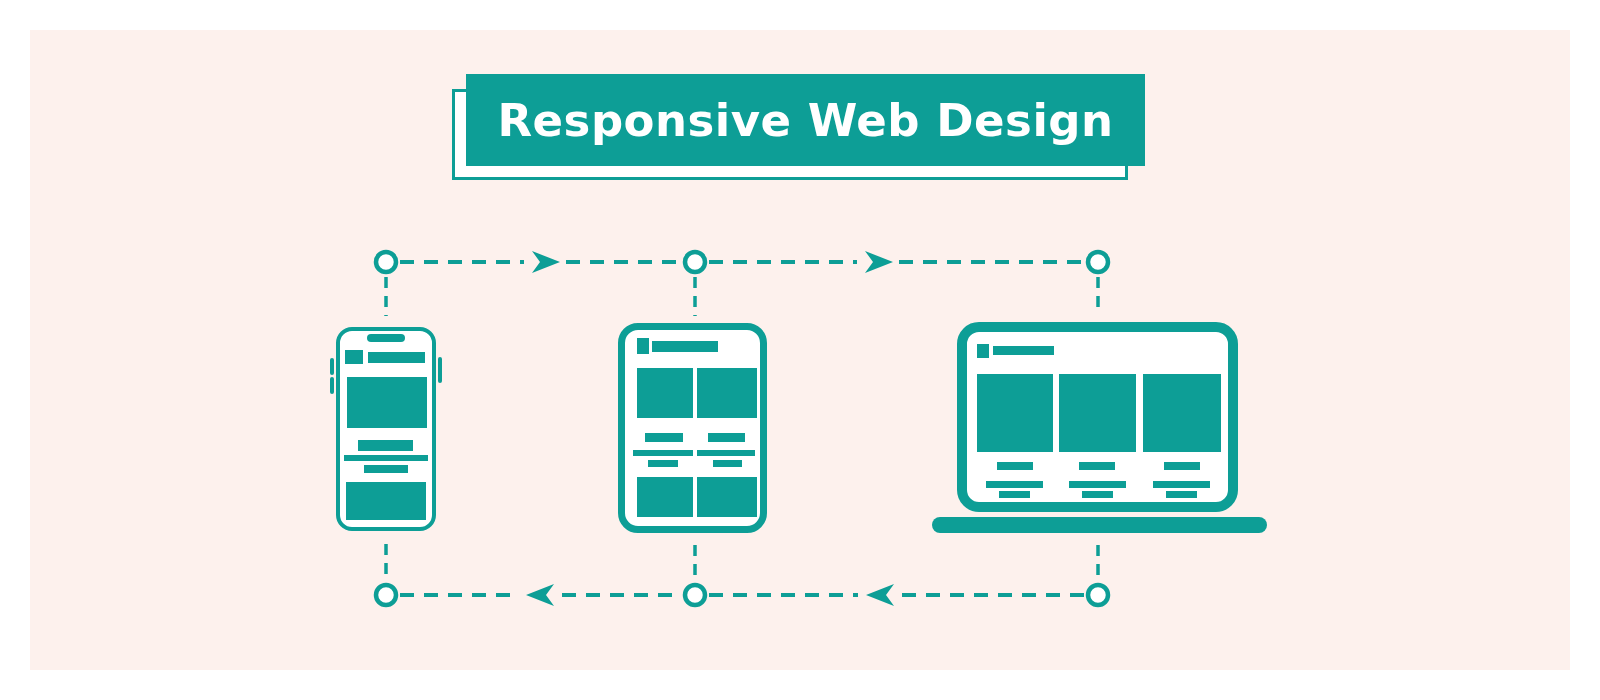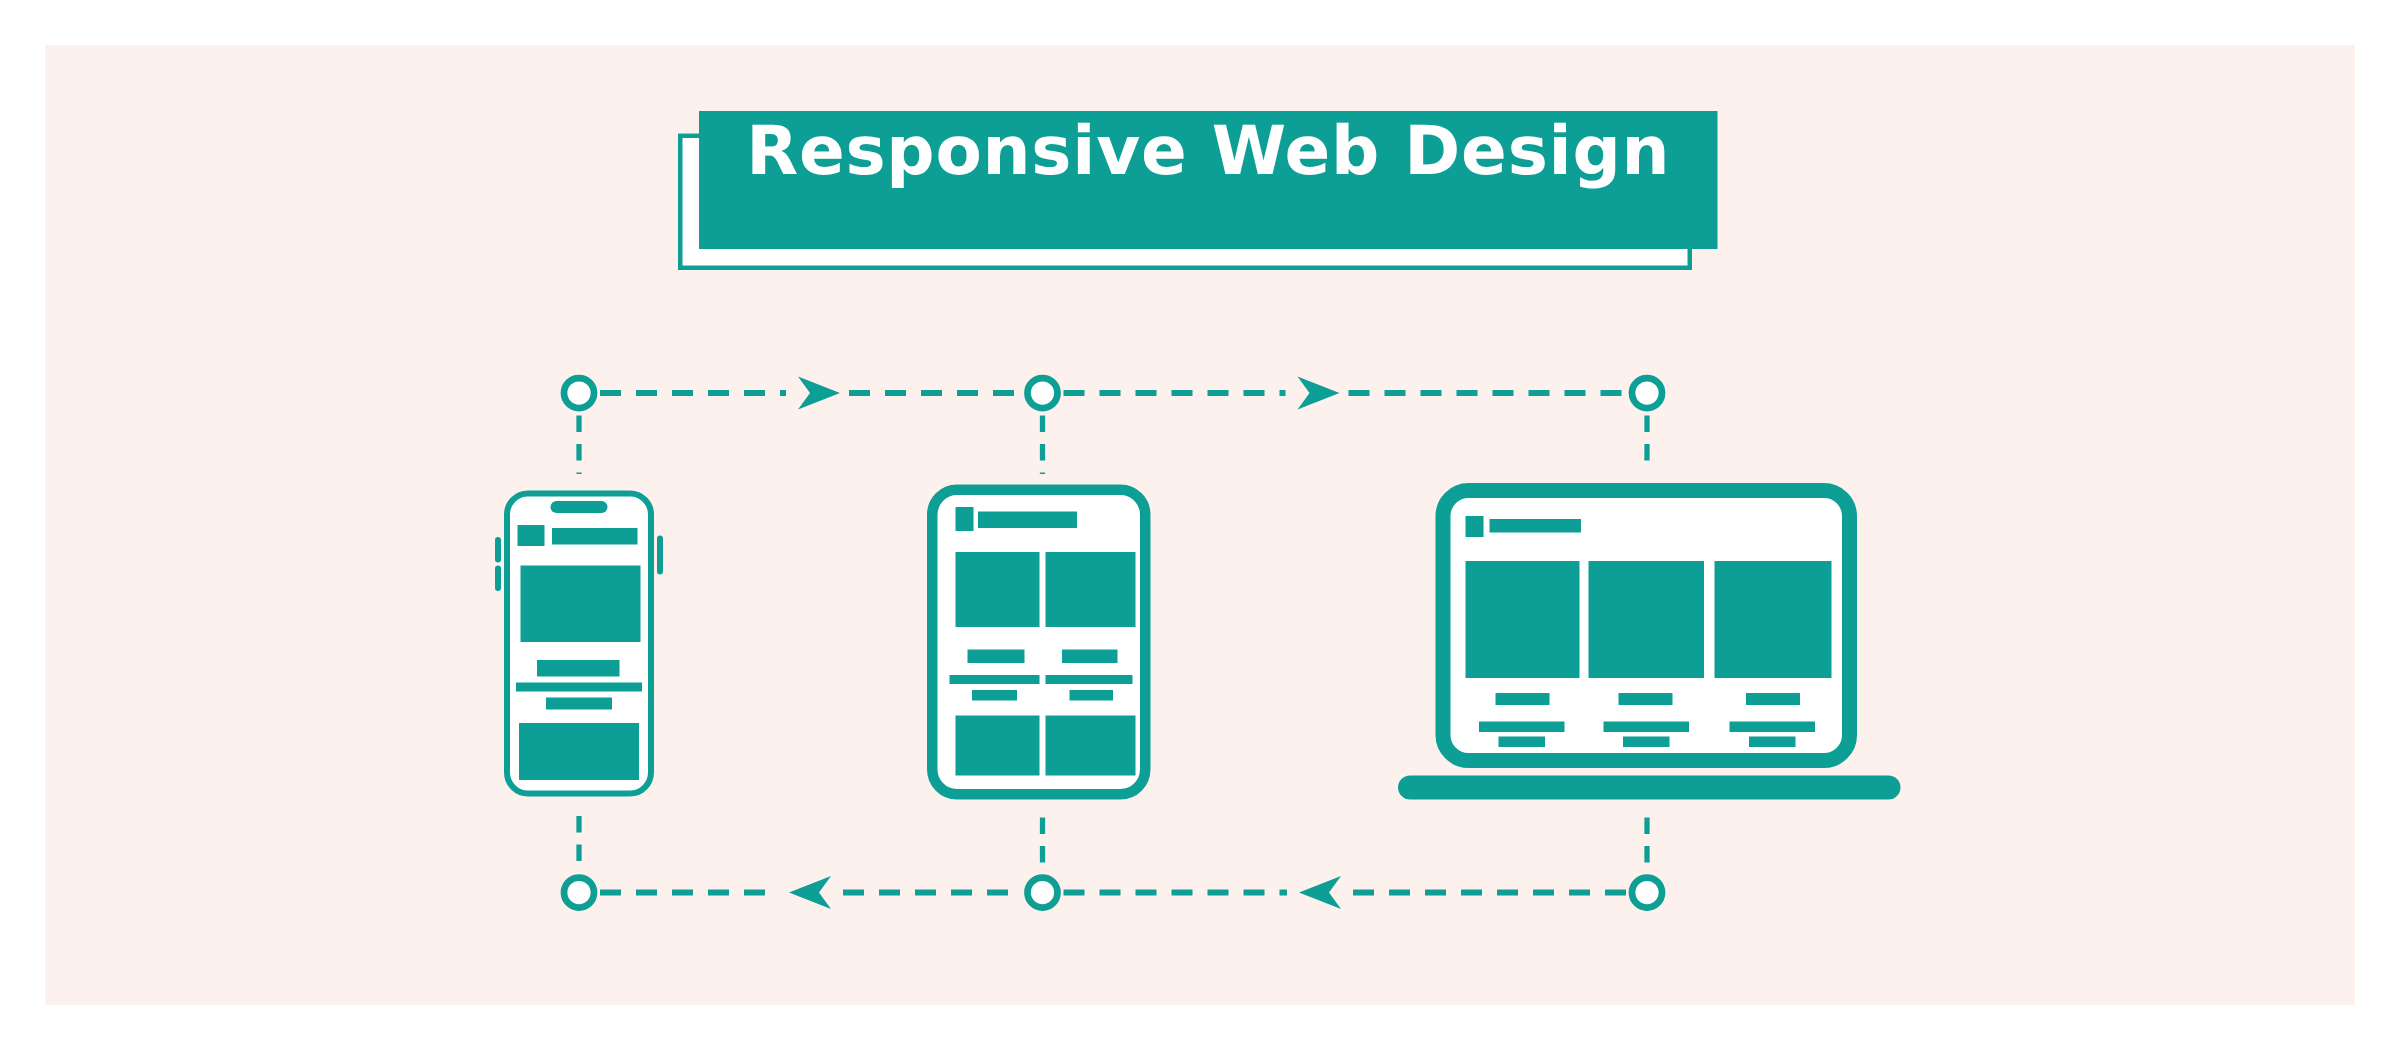--- a/index.html
+++ b/index.html
@@ -18,21 +18,21 @@
     position:absolute;left:30px;top:30px;width:1540px;height:640px;
     background:var(--panel);
   }
   
   .banner-back{
     position:absolute;left:452px;top:89px;width:676px;height:91px;
     background:#ffffff;border:3px solid var(--accent);
   }
   .banner-front{
     position:absolute;left:466px;top:74px;width:679px;height:92px;
-    background:var(--accent);display:flex;justify-content:center;
+    background:var(--accent);display:flex;align-items:center;justify-content:center;
   }
   .banner-front h1{
     margin:0;color:var(--banner-text);font-size:45px;font-weight:700;
     letter-spacing:.5px;white-space:nowrap;
   }
   
   .connectors{position:absolute;left:0;top:0;width:1600px;height:700px;color:var(--accent);}
   .connectors path.dash{stroke:currentColor;stroke-width:4;fill:none;stroke-dasharray:14 10;}
   .connectors path.vdash{stroke:currentColor;stroke-width:3.5;fill:none;stroke-dasharray:11 8;}
   .connectors circle{stroke:currentColor;stroke-width:4.5;fill:#ffffff;}

